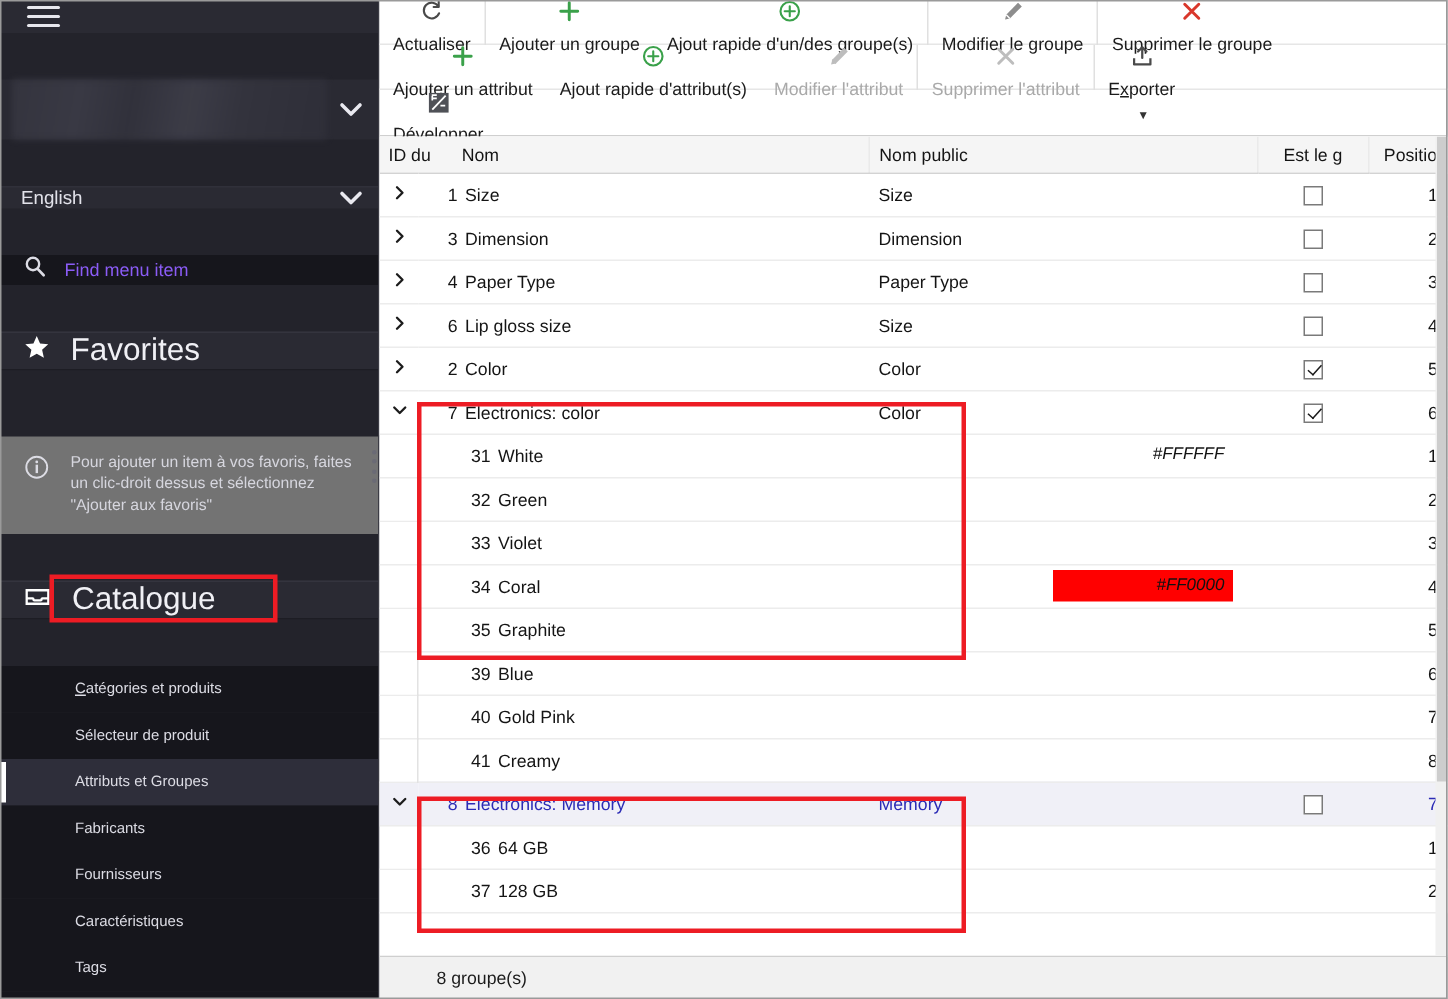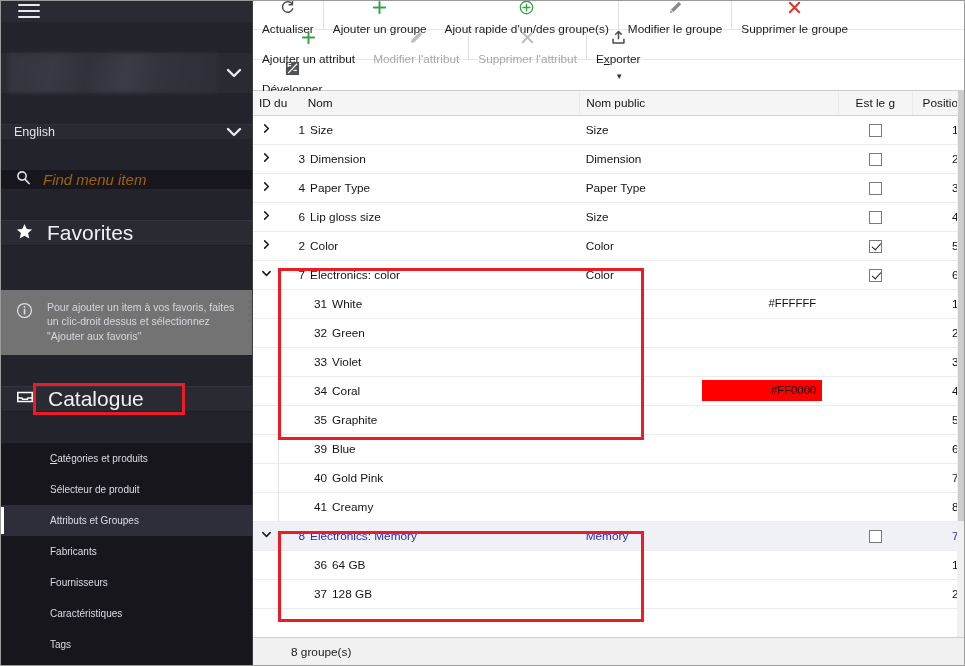--- a/index.html
+++ b/index.html
@@ -43,21 +43,21 @@
   .sb-lang {
     height: 34px; background: #2a2a33; display: flex; align-items: center;
     padding: 0 10px 0 14px; border-top: 1px solid #30303a;
   }
   .sb-lang .lbl { flex: 1; color: #e2e2ea; font-size: 12.5px; }
 
   .sb-search {
     height: 40px; background: #16161c; display: flex; align-items: center;
     padding-left: 16px; gap: 12px;
   }
-  .sb-search .ph { color: #a16207; font-size: 15px; font-style: italic; }
+  .sb-search .ph { color: #8b5cf6; font-size: 12px; }
 
   .sb-section {
     height: 44px; background: #2a2a33; display: flex; align-items: center;
     padding-left: 16px; gap: 14px; border-top: 1px solid #34343e; border-bottom: 1px solid #1d1d24;
   }
   .sb-section .title { color: #f0f0f5; font-size: 21px; }
 
   .sb-note {
     background: #737373; display: flex; align-items: flex-start;
     padding: 10px 12px 12px 16px; gap: 14px; margin-top: 13px;
@@ -151,21 +151,21 @@
          position: relative; vertical-align: middle; }
   .cbx.on::after {
     content: ""; position: absolute; left: 4px; top: 0px; width: 4px; height: 8px;
     border: solid #1a1a1a; border-width: 0 1.6px 1.6px 0; transform: rotate(42deg);
   }
 
   .swatch {
     display: inline-block; height: 21px; line-height: 21px; padding: 0 6px; min-width: 120px;
     font-size: 11.3px; color: #111;
   }
-  .swatch.filled { color: #111; }
+  .swatch.filled { color: #111; font-style: italic; }
 
   .tree-toggle { color: #222; font-size: 12px; line-height: 1; display:inline-flex; }
 
   
   tr.child td.cell-exp { position: relative; }
   tr.child td.cell-exp::after {
     content: ""; position: absolute; right: 0; top: -1px; bottom: -1px; width: 1px; background: #e2e2e2;
   }
 
   .statusbar {
@@ -391,20 +391,29 @@
           </div>
         </div>
       <div class="rrow r2" id="ribbon-row2">
           <div class="rbtn">
             <span class="ricon">
               <svg width="15" height="15" viewBox="0 0 16 16">
                 <path d="M8 2 V14 M2 8 H14" stroke="#3aa14a" stroke-width="2.1" stroke-linecap="round"></path>
               </svg>
             </span>
             <span>Ajouter un attribut</span>
+          </div>
+          <div class="rbtn">
+            <span class="ricon">
+              <svg width="15" height="15" viewBox="0 0 16 16">
+                <circle cx="8" cy="8" r="6.6" stroke="#3aa14a" stroke-width="1.5" fill="none"></circle>
+                <path d="M8 4.4 V11.6 M4.4 8 H11.6" stroke="#3aa14a" stroke-width="1.5" stroke-linecap="round"></path>
+              </svg>
+            </span>
+            <span>Ajout rapide d'attribut(s)</span>
           </div>
           <div class="rbtn disabled">
             <span class="ricon">
               <svg width="15" height="15" viewBox="0 0 16 16">
                 <path d="M11.4 1.9 L14.1 4.6 L5.6 13.1 L2.2 13.9 L3 10.5 Z" fill="#bdbdbd"></path>
                 <path d="M3 10.5 L5.6 13.1" stroke="#bdbdbd" stroke-width="1"></path>
               </svg>
             </span>
             <span>Modifier l'attribut</span>
           </div>

